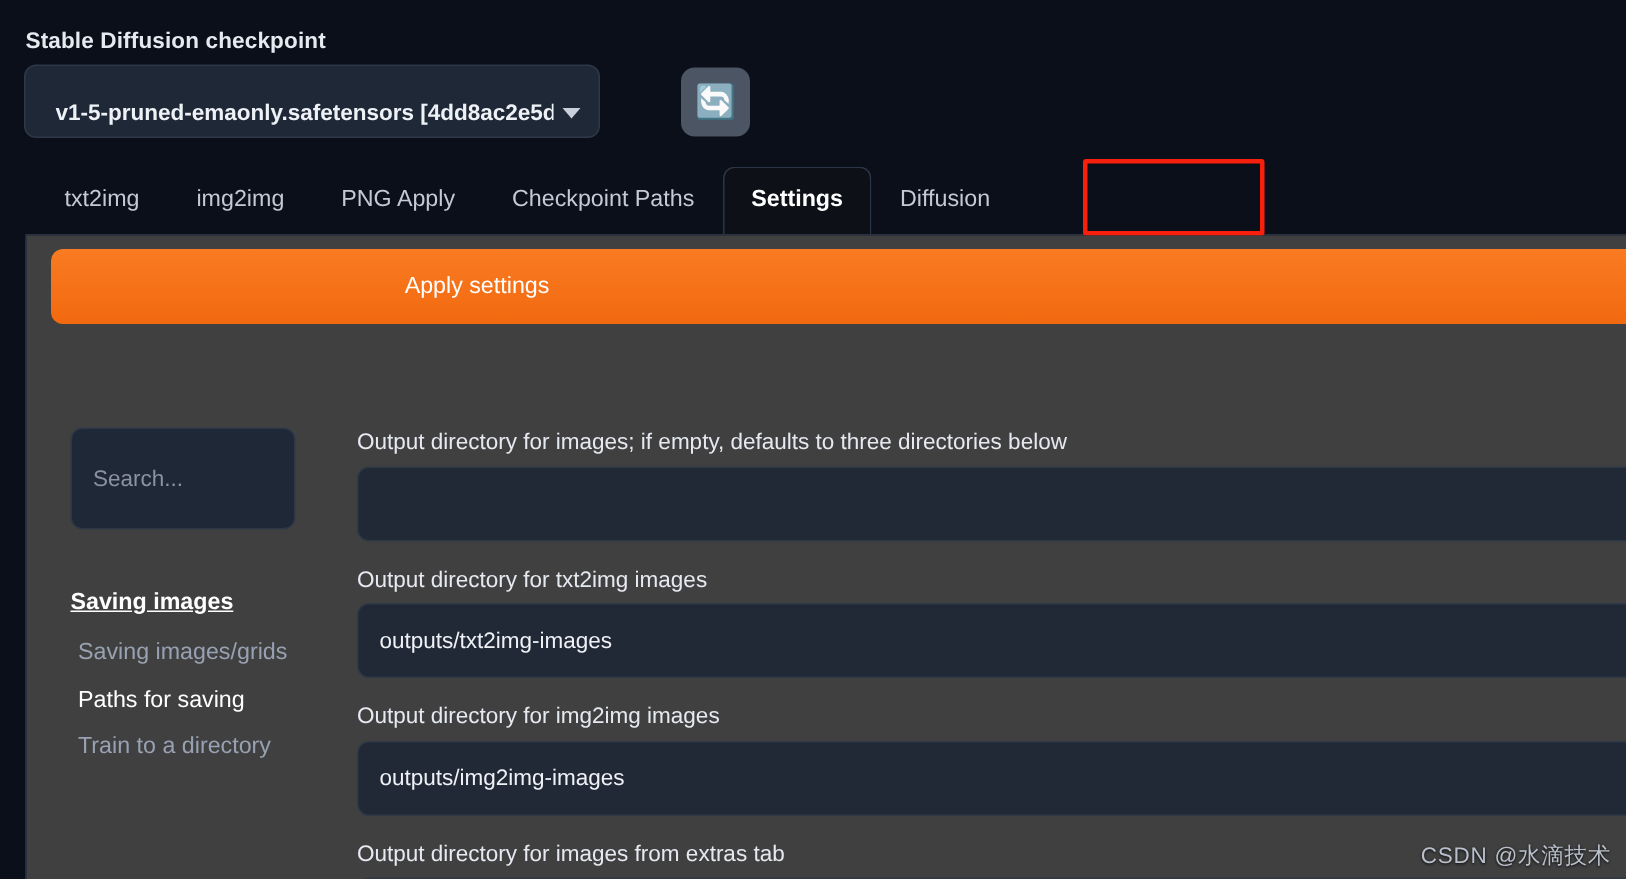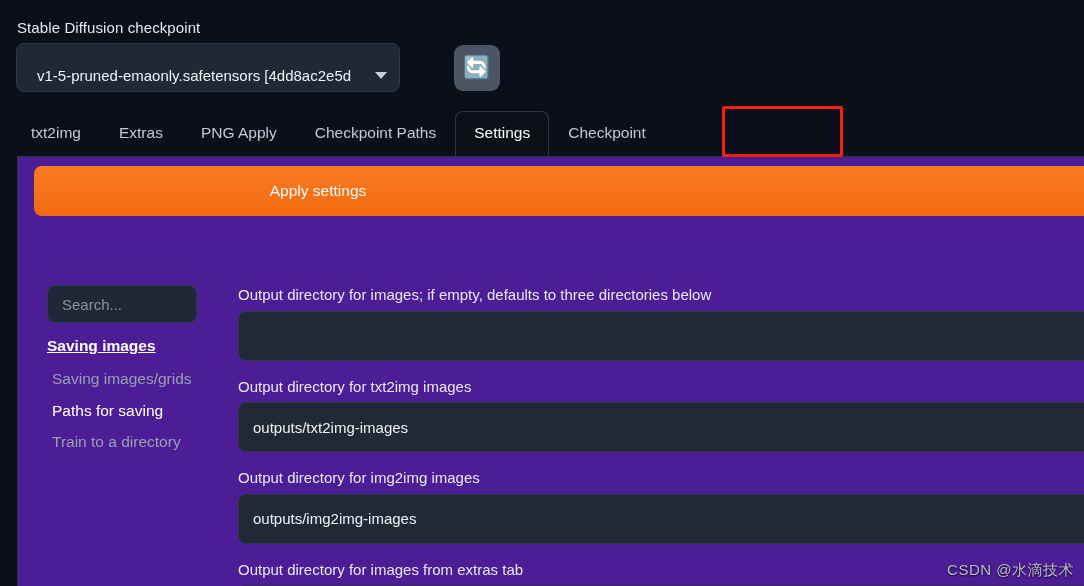--- a/index.html
+++ b/index.html
@@ -16,20 +16,21 @@
     color: #d5dae3;
     position: relative;
   }
 
   
   #checkpoint-row {
     position: absolute;
     left: 0; top: 0;
     width: 1084px;
     height: 106px;
+    font-weight: bold;
   }
 
   #checkpoint-label {
     position: absolute;
     left: 17px; top: 19px;
     font-size: 15px;
     color: #e6e9ef;
     letter-spacing: .1px;
   }
 
@@ -81,38 +82,38 @@
     color: #ffffff;
   }
 
   
   #tabs {
     position: absolute;
     left: 0; top: 108px;
     width: 1068px; height: 48px;
     display: flex;
     align-items: flex-end;
-    padding-left: 12px;
+    padding-left: 24px;
   }
 
   .tab {
     font-size: 15.5px;
     color: #c3c9d6;
     padding: 12px 18px 14px 18px;
     cursor: pointer;
     white-space: nowrap;
     border: 1px solid transparent;
     border-bottom: none;
     border-radius: 8px 8px 0 0;
     position: relative;
   }
 
   .tab.active {
     color: #ffffff;
-    font-weight: normal;
+    font-weight: bold;
     background: #0d1117;
     border-color: #2c3545;
   }
 
   #tab-underline {
     position: absolute;
     left: 17px; top: 156px;
     width: 1067px;
     height: 1px;
     background: #2a3342;
@@ -126,21 +127,21 @@
     border: 3px solid #f81f0c;
     border-radius: 2px;
     pointer-events: none;
   }
 
   
   #content-panel {
     position: absolute;
     left: 17px; top: 157px;
     width: 1067px; height: 429px;
-    background: #4c1d95;
+    background: #404040;
     border-left: 1px solid #2a3342;
     overflow: hidden;
   }
 
   #apply-settings-button {
     position: absolute;
     left: 16px; top: 9px;
     width: 1068px; height: 50px;
     background: linear-gradient(180deg, #f97b22 0%, #f2690f 100%);
     border-radius: 8px;
@@ -165,34 +166,34 @@
 
   
   #settings-sidebar {
     position: absolute;
     left: 29px; top: 0;
     width: 160px;
   }
 
   #search-input {
     width: 150px;
-    height: 38px;
+    height: 68px;
     background: #1f2836;
     border: 1px solid #2e3847;
     border-radius: 8px;
     color: #e6e9ef;
     font-family: "Liberation Sans", sans-serif;
     font-size: 15px;
     padding: 0 14px;
     outline: none;
   }
   #search-input::placeholder { color: #8b93a3; }
 
   #sidebar-nav {
-    margin-top: 14px;
+    margin-top: 40px;
     width: 150px;
   }
 
   .nav-group-title {
     font-size: 15.5px;
     font-weight: bold;
     color: #ffffff;
     text-decoration: underline;
     margin-bottom: 14px;
     cursor: pointer;
@@ -267,25 +268,25 @@
     <span id="checkpoint-caret"></span>
   </div>
 
   <div id="refresh-button">
     <span class="glyph">🔄</span>
   </div>
 </div>
 
 <div id="tabs">
   <div class="tab">txt2img</div>
-  <div class="tab">Extras</div>
+  <div class="tab">img2img</div>
   <div class="tab">PNG Apply</div>
   <div class="tab">Checkpoint Paths</div>
   <div class="tab active">Settings</div>
-  <div class="tab">Checkpoint</div>
+  <div class="tab">Diffusion</div>
 </div>
 <div id="tab-underline"></div>
 <div id="settings-highlight"></div>
 
 <div id="content-panel">
 
   <div id="apply-settings-button">
     <span>Apply settings</span>
   </div>
 

